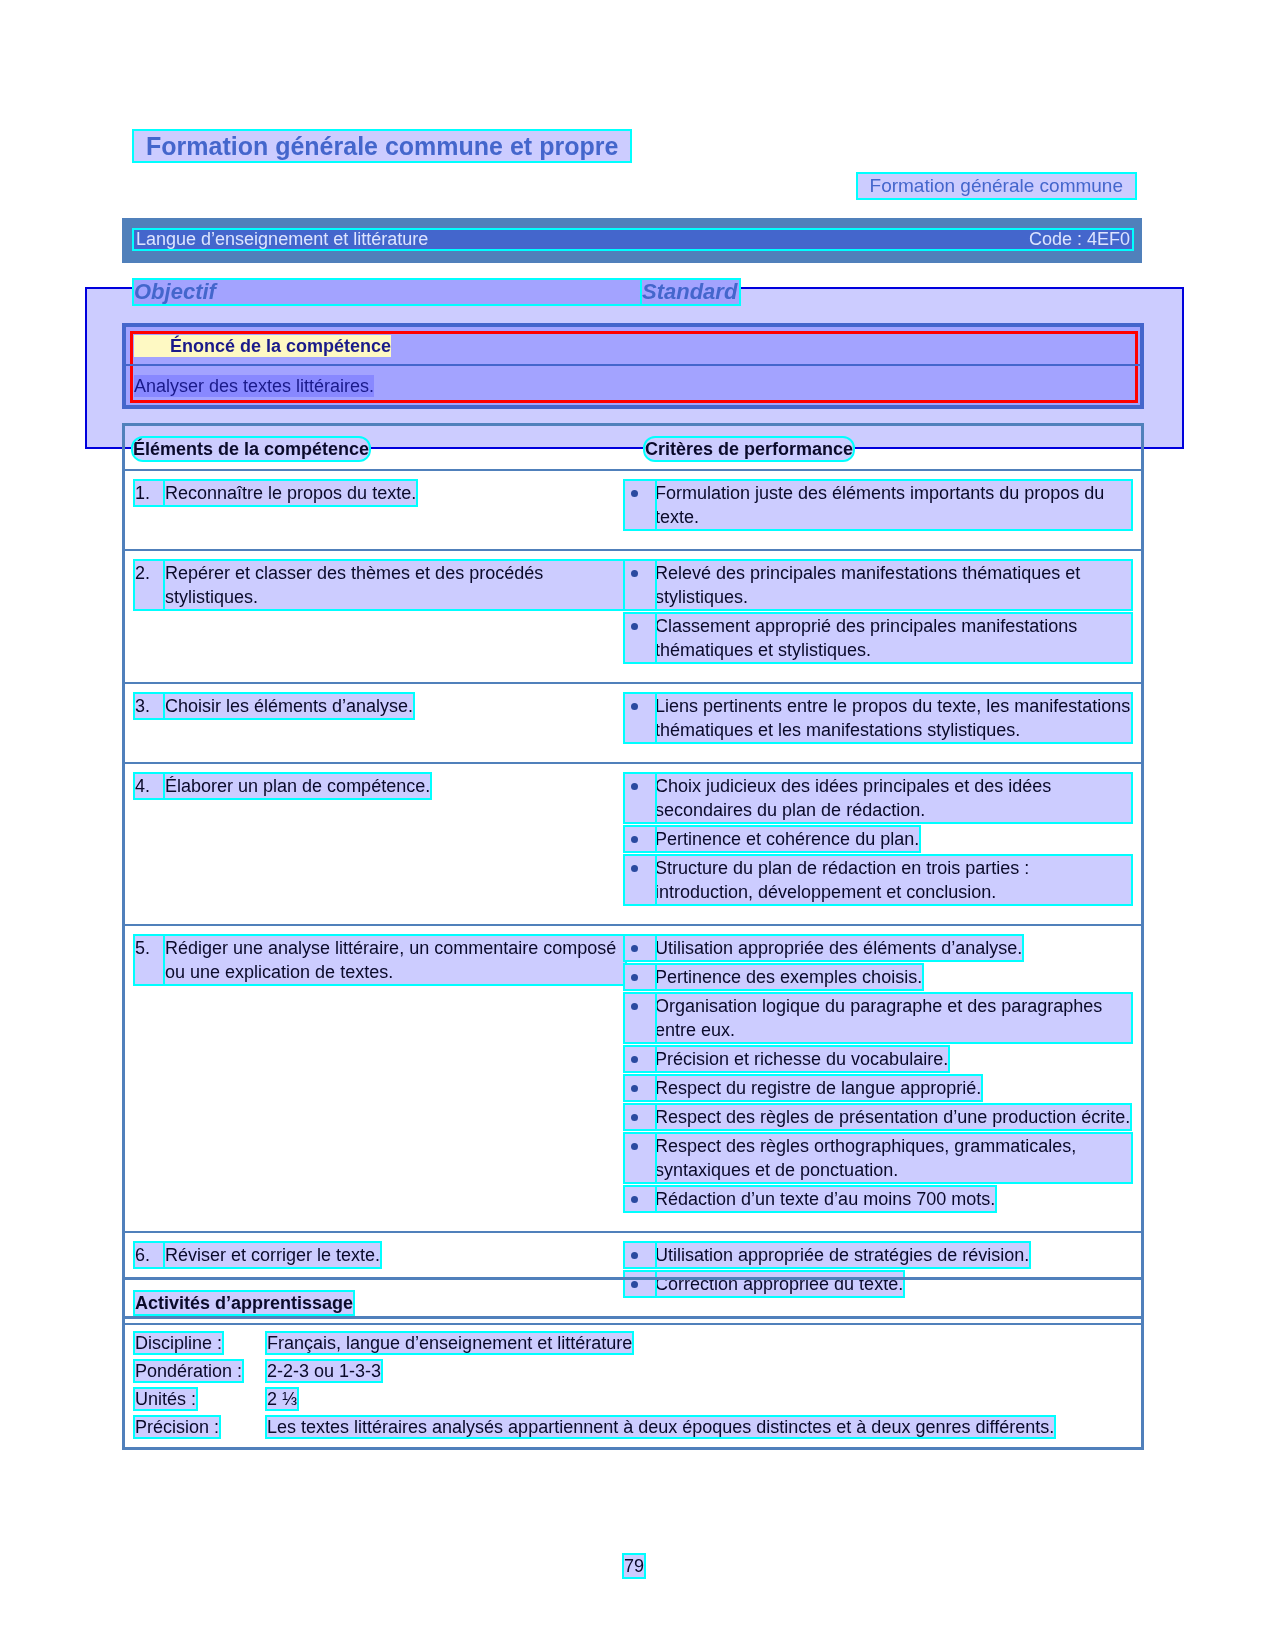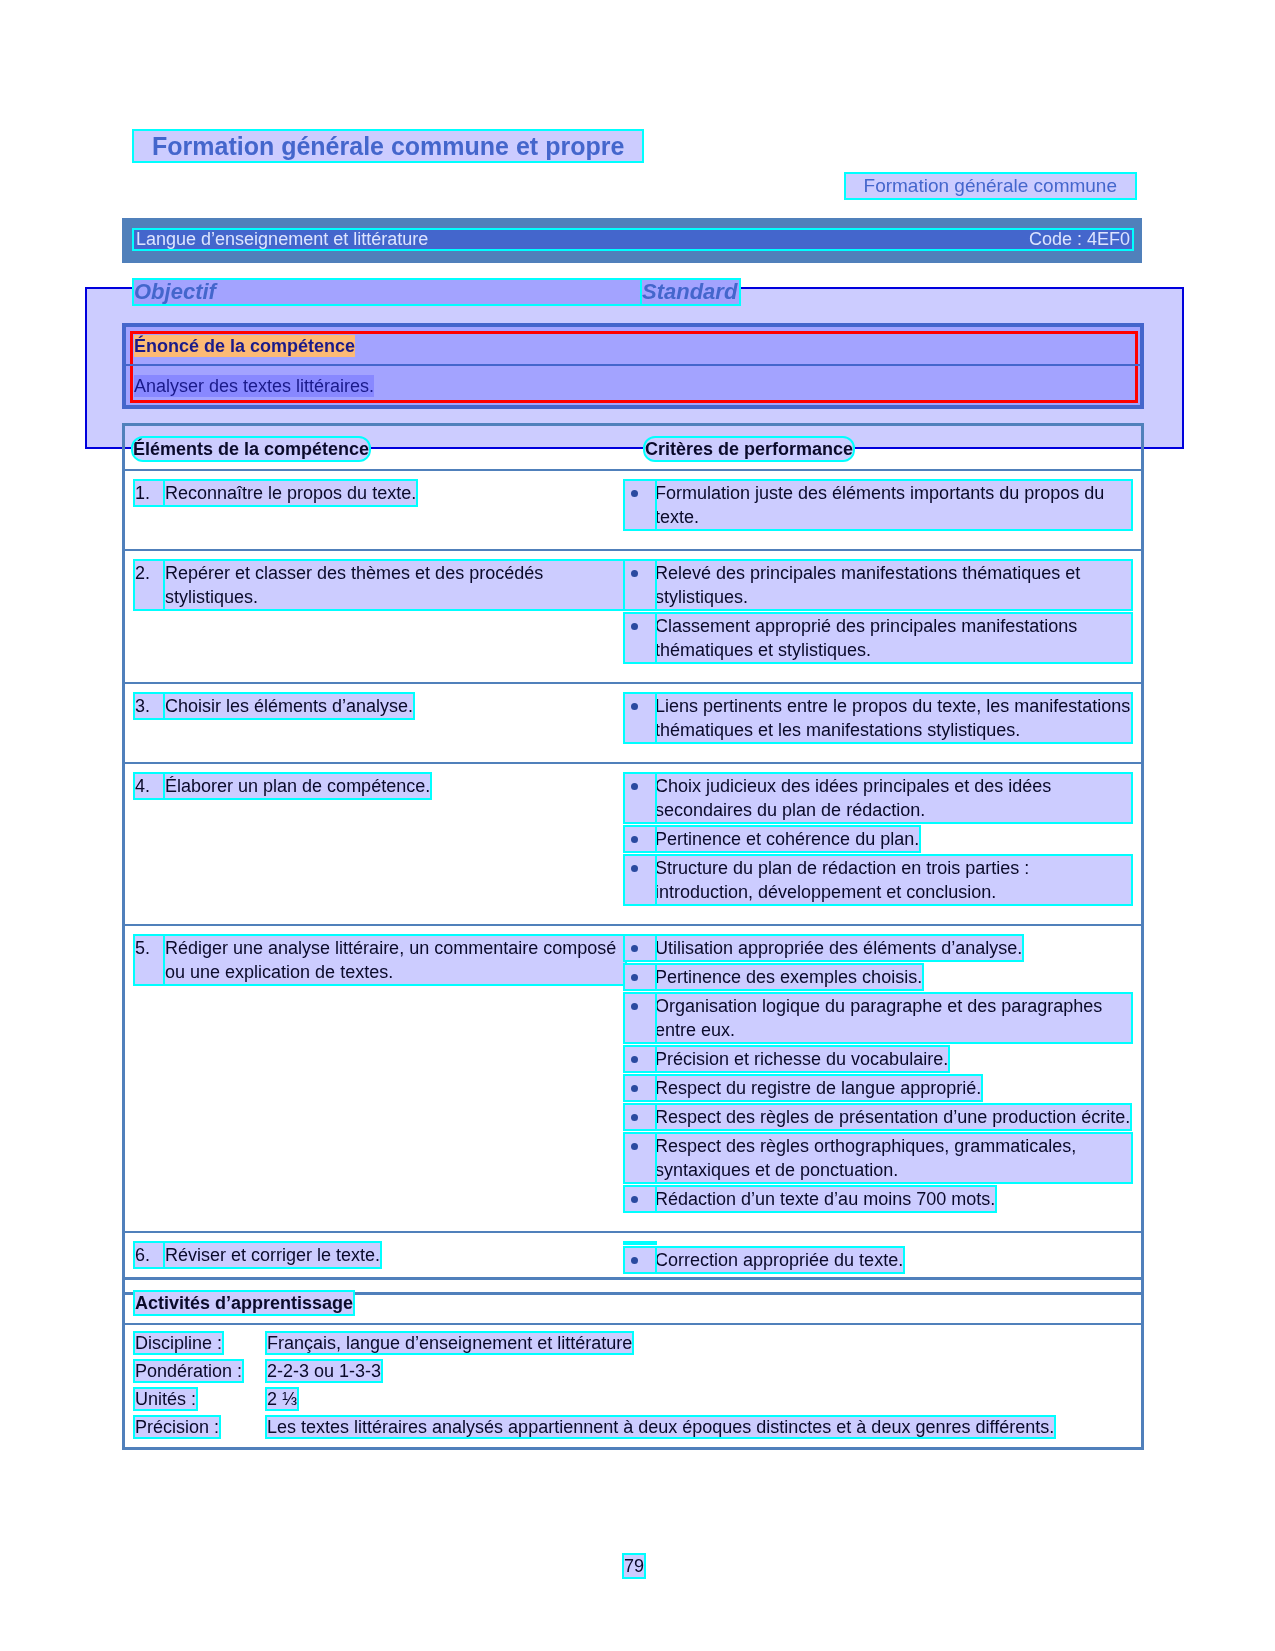--- a/index.html
+++ b/index.html
@@ -1,31 +1,31 @@
 <!DOCTYPE html>
 <html><head>
 <meta charset="utf-8">
 <style>
   html, body { margin:0; padding:0; }
   body { width:1275px; height:1651px; background:#ffffff; position:relative; overflow:hidden;
          font-family:"Liberation Sans", sans-serif; color:#0a0a2a; }
   .hl { background:#ccccff; outline:2px solid #00ffff; }
   .abs { position:absolute; }
-  .title { left:134px; top:131px; font-size:25px; font-weight:bold; color:#4466cc; line-height:30px; padding:0 18px; }
-  .subtitle { right:140px; top:174px; font-size:19px; color:#4466cc; line-height:24px; padding:0 18px; }
+  .title { left:134px; top:131px; font-size:25px; font-weight:bold; color:#4466cc; line-height:30px; padding:0 12px; }
+  .subtitle { right:140px; top:174px; font-size:19px; color:#4466cc; line-height:24px; padding:0 12px; }
   .bar { left:122px; top:218px; width:1020px; height:45px; background:#5080bb; }
   .bar-inner { position:absolute; left:12px; top:12px; right:10px; height:19px; background:#4466cc; outline:2px solid #00ffff;
                display:flex; justify-content:space-between; align-items:center; color:#dde4ff; font-size:18px; padding:0 2px; }
   .overlay { left:85px; top:287px; width:1095px; height:158px; background:#ccccff; border:2px solid #0000dd; }
   .objectif { left:134px; top:280px; width:508px; font-size:22px; font-weight:bold; font-style:italic; color:#4466cc; background:#a3a3ff; outline:2px solid #00ffff; line-height:24px; }
   .standard { left:642px; top:280px; font-size:22px; font-weight:bold; font-style:italic; color:#4466cc; background:#a3a3ff; outline:2px solid #00ffff; line-height:24px; padding-right:2px; }
   .enonce-box { left:122px; top:323px; width:1014px; height:78px; border:4px solid #4466cc; background:#a3a3ff; }
   .enonce-red { position:absolute; left:4px; top:4px; right:2px; bottom:2px; border:3px solid #ff0000; }
   .enonce-div { position:absolute; left:0; right:0; top:37px; height:2px; background:#4466cc; }
-  .enonce-h { position:absolute; left:8px; top:8px; font-size:18px; font-weight:bold; color:#1a1a8a; background:#fdba74; line-height:22px; }
+  .enonce-h { position:absolute; left:8px; top:8px; font-size:18px; font-weight:bold; color:#1a1a8a; background:#fef9c3; line-height:22px;padding-left:36px; }
   .enonce-t { position:absolute; left:8px; top:48px; font-size:18px; color:#1a1a8a; background:#8888ff; line-height:22px; }
 
   .table { left:122px; top:423px; width:1016px; border:3px solid #5080bb; }
   .thead { height:43px; position:relative; border-bottom:2px solid #5080bb; background:transparent; }
   .th { position:absolute; top:12px; font-size:18px; font-weight:bold; color:#0a0a2a; line-height:22px;border-radius:10px; }
   .row { position:relative; border-bottom:2px solid #5080bb; display:flex; }
   .row:last-child { border-bottom:none; }
   .c1 { width:500px; padding:10px 0 8px 10px; box-sizing:border-box; }
   .c2 { flex:1; padding:10px 10px 8px 0; box-sizing:border-box; }
   .el { display:flex; font-size:18px; line-height:24px; }
@@ -193,20 +193,21 @@
   <div class="row">
     <div class="c1">
         <div class="el txt">
           <span class="num">6.</span>
           <span>Réviser et corriger le texte.</span>
         </div>
       </div>
     <div class="c2">
       <div class="crit txt">
           <span class="bullet"></span>
+          <span>Utilisation appropriée de stratégies de révision.</span>
         </div>
       <div class="crit txt">
           <span class="bullet"></span>
           <span>Correction appropriée du texte.</span>
         </div>
     </div>
   </div>
 </div>
 
 <div class="abs act">

